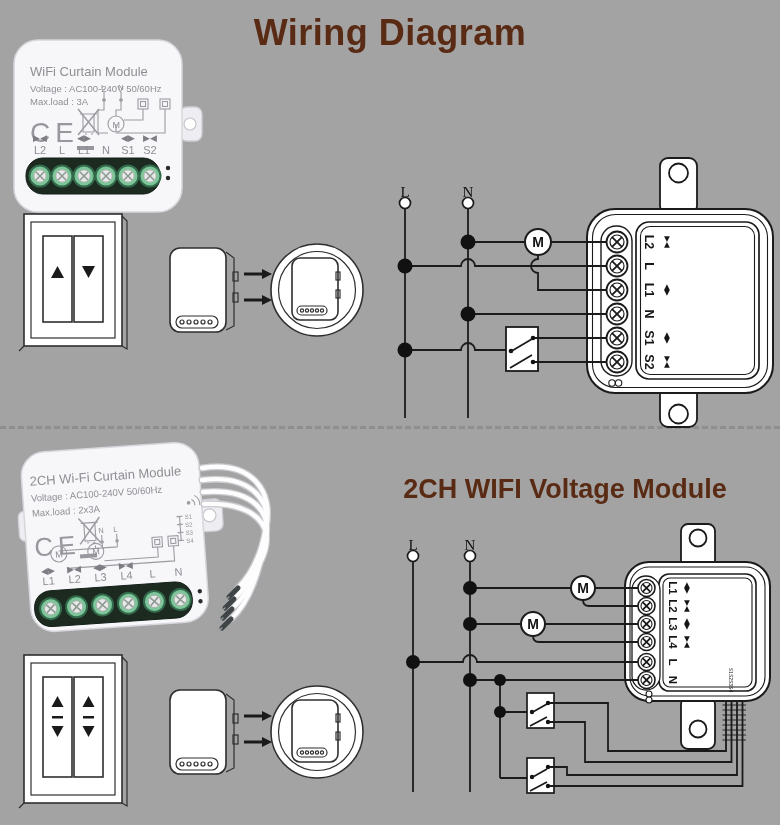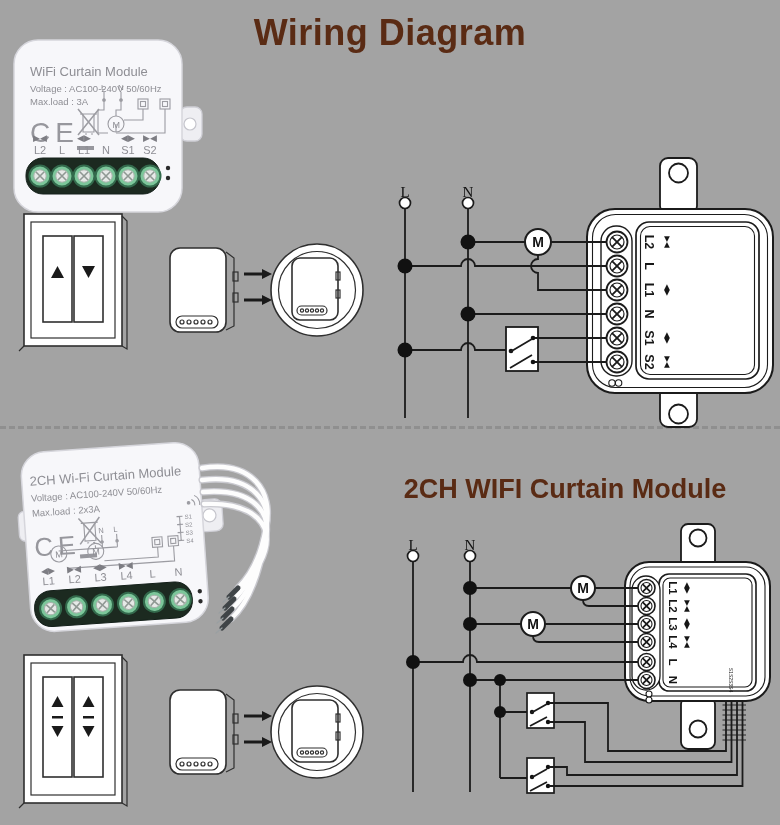--- a/index.html
+++ b/index.html
@@ -39,21 +39,21 @@
   .il{stroke:#2f2f2f;stroke-width:1.6;fill:#fff;}
   .il2{stroke:#2f2f2f;stroke-width:1.2;fill:none;}
   .arrowfill{fill:#1a1a1a;stroke:none;}
 </style>
 </head>
 <body>
 
 <div id="stage">
 
   <div id="main-title" class="abs heading">Wiring Diagram</div>
-  <div id="h-2ch" class="abs heading">2CH WIFI Curtain Module</div>
+  <div id="h-2ch" class="abs heading">2CH WIFI Voltage Module</div>
   <div id="divider" class="abs"></div>
 
   <svg style="left:5px;top:30px" width="200" height="185" viewBox="5 30 200 185">
     <g>
       <rect class="ptab" x="180" y="107" width="22" height="34" rx="7"></rect>
       <circle cx="190" cy="124" r="6" fill="#fff" stroke="#c5c5cc" stroke-width="1.2"></circle>
       <rect class="pbody" x="14" y="40" width="168" height="172" rx="24"></rect>
       <text class="ptxt" x="30" y="76" font-size="13">WiFi Curtain Module</text>
       <text class="ptxt" x="30" y="92" font-size="9.5">Voltage : AC100-240V 50/60Hz</text>
       <text class="ptxt" x="30" y="105" font-size="9.5">Max.load : 3A</text>

